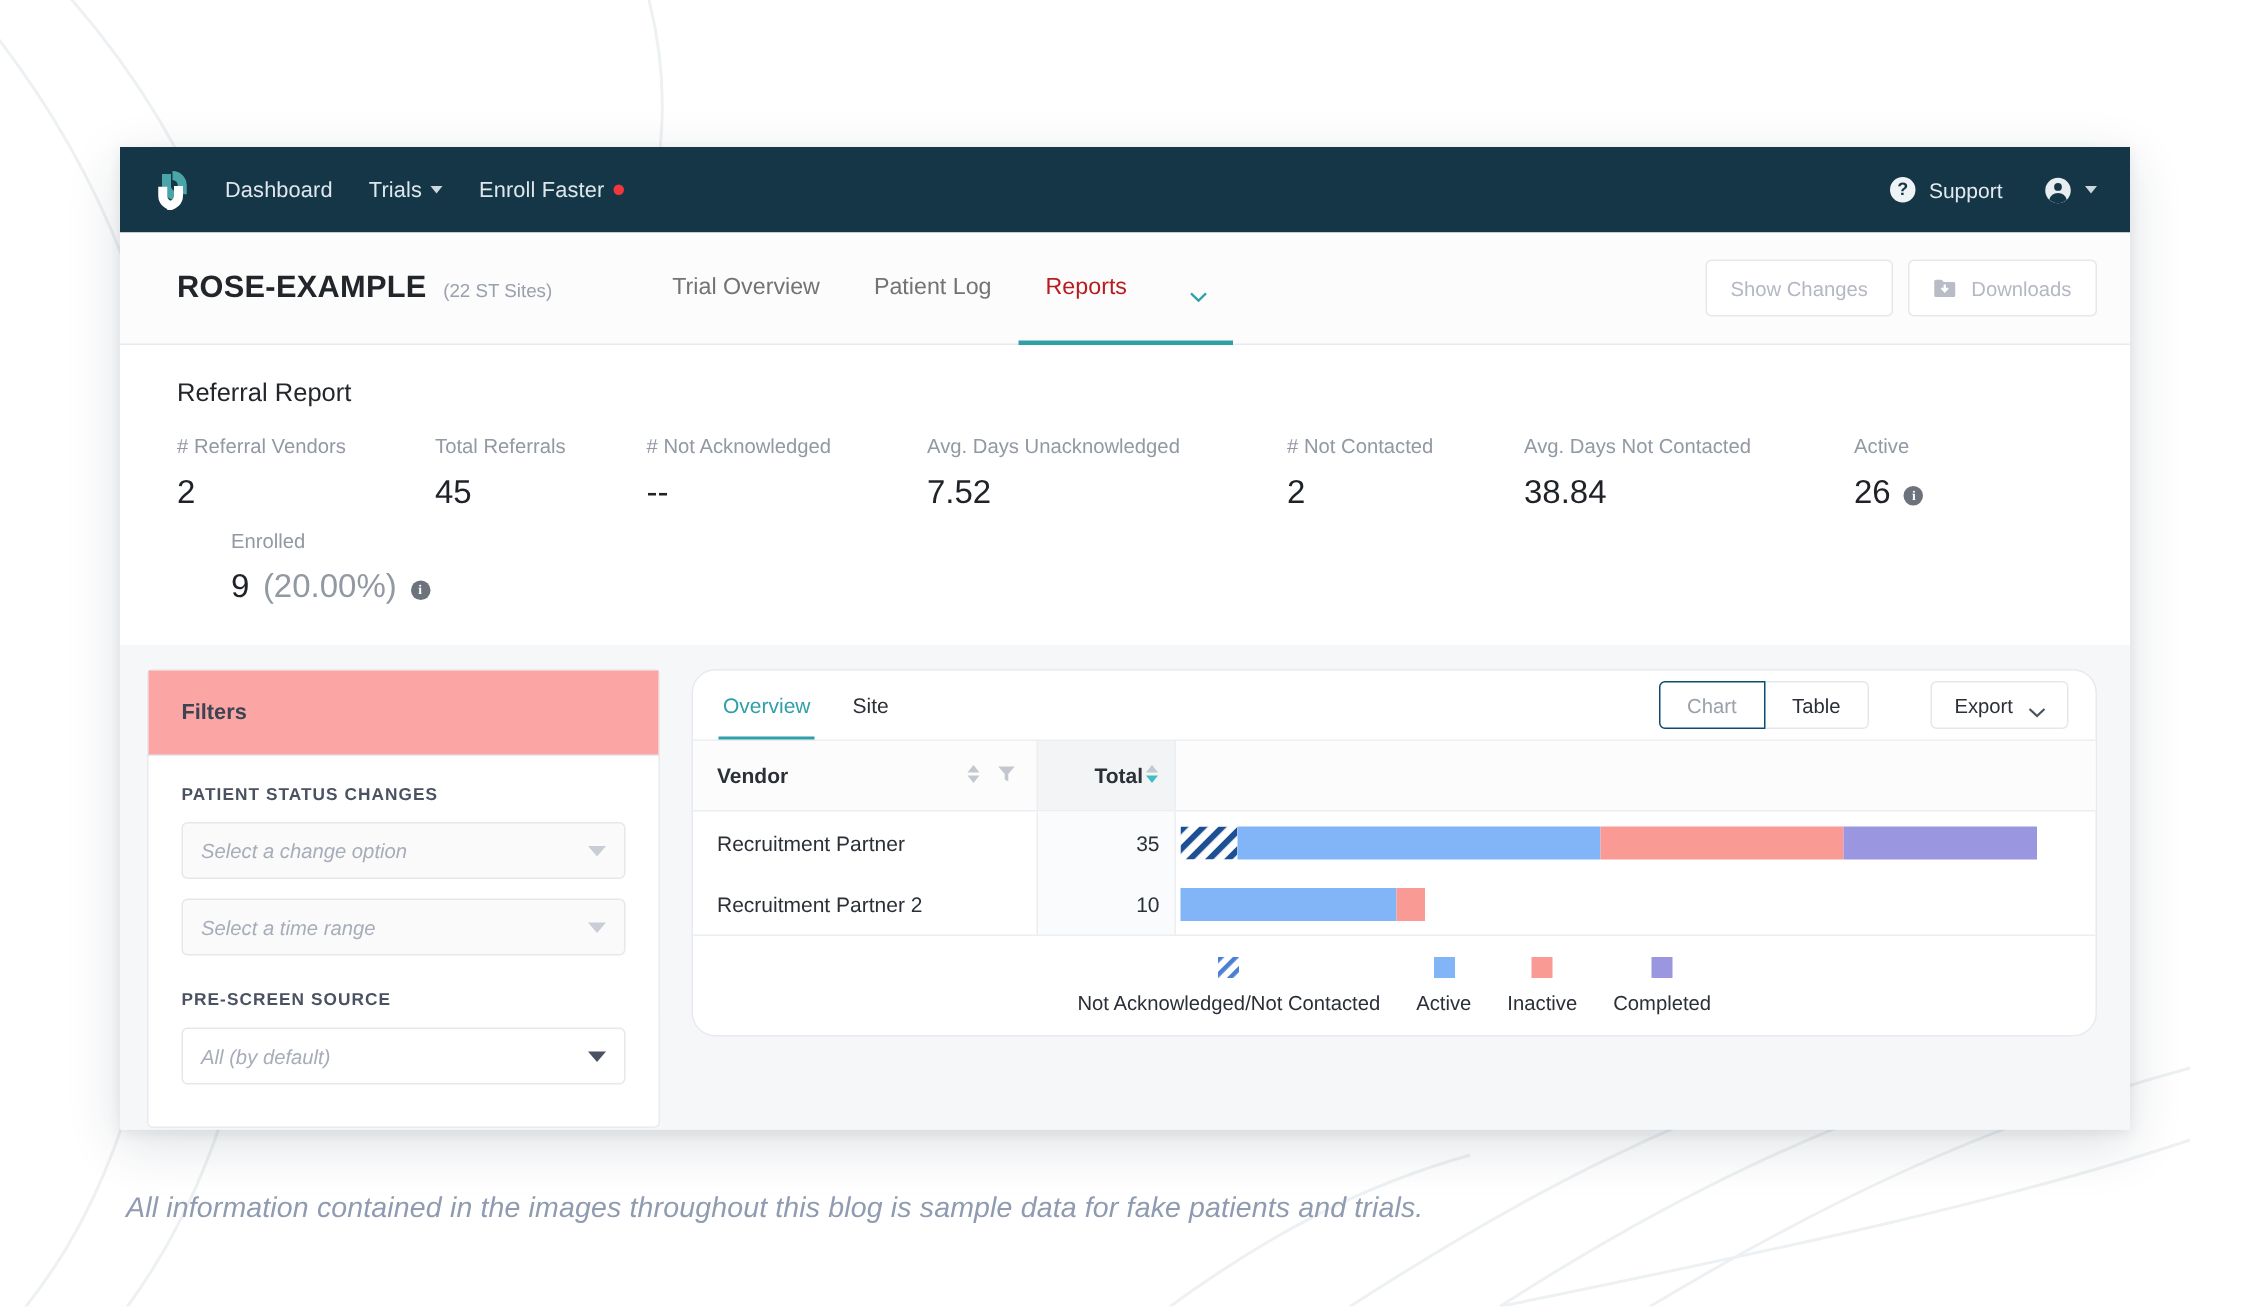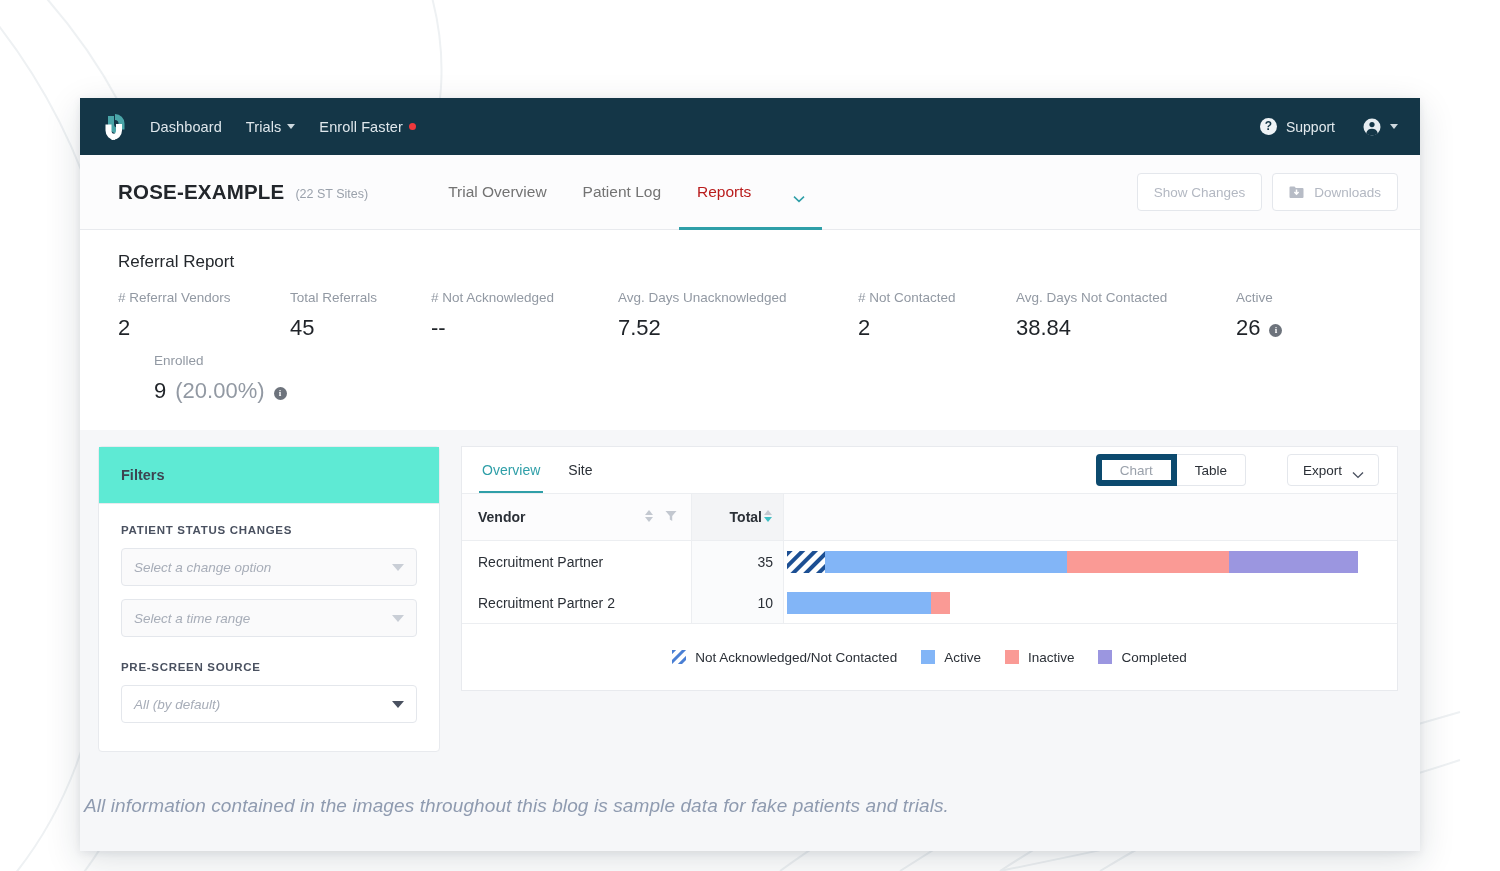--- a/index.html
+++ b/index.html
@@ -11,21 +11,21 @@
   }
   .page { position: relative; width: 1500px; height: 871px; background: #fff; }
 
   
   .bg-deco { position: absolute; inset: 0; pointer-events: none; z-index: 0; }
 
   
   .app-window {
     position: absolute;
     left: 80px; top: 98px;
-    width: 1340px; height: 753px;
+    width: 1340px; height: 655px;
     background: #ffffff;
     box-shadow: 0 10px 34px rgba(20,40,60,.14), 0 2px 8px rgba(20,40,60,.08);
     z-index: 2;
     overflow: hidden;
   }
 
   
   .topnav {
     height: 57px; background: #143647;
     display: flex; align-items: center;
@@ -94,63 +94,63 @@
   .enrolled-row { margin-top: 12px; padding-left: 36px; }
 
   
   .lower { background: #f6f7f9; padding: 16px 22px 0 18px; display: flex; gap: 21px; height: 100%; }
 
   .filters-card {
     width: 342px; flex: none; background: #fff; border: 1px solid #e8eaee; border-radius: 4px;
     height: 306px;
   }
   .filters-head {
-    height: 57px; background: #5eead4; border-bottom: 1px solid #e8eaee;
+    height: 57px; background: #fca5a5; border-bottom: 1px solid #e8eaee;
     display: flex; align-items: center; padding: 0 22px;
     font-size: 14.5px; font-weight: bold; color: #3d4451;
   }
   .filters-body { padding: 20px 22px; }
   .filter-group-label {
     font-size: 11.5px; font-weight: bold; letter-spacing: .7px; color: #4a5160; margin-bottom: 12px;
   }
   .select {
     height: 38px; border: 1px solid #e4e7ec; border-radius: 4px;
     display: flex; align-items: center; padding: 0 12px;
     font-size: 13.5px; font-style: italic; color: #a7adb8; margin-bottom: 13px; cursor: pointer;
     background: #fff;
   }
   .select.disabled { background: #fafafb; cursor: default; }
   .select .tri { margin-left: auto; width: 0; height: 0;
     border-left: 6px solid transparent; border-right: 6px solid transparent; border-top: 7px solid #c9ced6; }
   .select.enabled .tri { border-top-color: #4a5160; }
   .filter-group-label.second { margin-top: 24px; }
 
   .chart-card {
-    flex: 1; background: #fff; border: 1px solid #e8eaee; border-radius: 0; height: 245px;
+    flex: 1; background: #fff; border: 1px solid #e8eaee; border-radius: 16px; height: 245px;
     display: flex; flex-direction: column;
   }
   .chart-toolbar {
     height: 47px; display: flex; align-items: stretch; padding-left: 17px; padding-right: 18px;
     border-bottom: 1px solid #eceef1;
   }
   .ctab {
     font-size: 14px; color: #2b3037; display: flex; align-items: center; padding: 0 3px;
     margin-right: 22px; cursor: pointer; position: relative;
   }
   .ctab.active { color: #2f9fa8; }
   .ctab.active::after { content: ""; position: absolute; left: 0; right: 0; bottom: 0; height: 2.5px; background: #2f9fa8; }
   .toolbar-right { margin-left: auto; display: flex; align-items: center; gap: 12px; }
   .seg { display: flex; }
   .seg-btn {
     height: 32px; padding: 0 18px; font-size: 13.5px; display: flex; align-items: center;
     border: 1px solid #e4e7ec; background: #fff; color: #2b3037; cursor: pointer;
   }
   .seg-btn:first-child { border-radius: 4px 0 0 4px; }
   .seg-btn:last-child { border-radius: 0 4px 4px 0; border-left: none; }
-  .seg-btn.active { border: 6px solid #0c4a6e; color: #9aa1ab; z-index: 1; }
+  .seg-btn.active { border: 1px solid #0c4a6e; color: #9aa1ab; z-index: 1; }
   .btn-export {
     height: 32px; padding: 0 15px; font-size: 13.5px; border: 1px solid #e4e7ec; background: #fff;
     border-radius: 4px; color: #2b3037; display: flex; align-items: center; gap: 10px; cursor: pointer; margin-left: 29px;
   }
 
   .thead { display: flex; height: 47px; border-bottom: 1px solid #eceef1; background: #fcfcfd; }
   .th-vendor {
     width: 230px; flex: none; display: flex; align-items: center; padding: 0 14px 0 16px;
     font-size: 14px; font-weight: bold; color: #2b3037; border-right: 1px solid #eceef1;
   }
@@ -173,21 +173,21 @@
     border-right: 1px solid #eceef1;
   }
   .td-bar { flex: 1; height: 41px; display: flex; align-items: center; padding-left: 3px; }
   .bar { height: 22px; display: flex; }
   .seg-fill { height: 22px; }
 
   .legend {
     border-top: 1px solid #eceef1; flex: 1; display: flex; align-items: center;
     justify-content: center; gap: 24px;
   }
-  .leg-item { display: flex; align-items: center; gap: 9px; font-size: 13.5px; color: #2b3037; }
+  .leg-item { display: flex; align-items: center; gap: 9px; font-size: 13.5px; color: #2b3037; flex-direction: column; }
   .leg-swatch { width: 14px; height: 14px; flex: none; }
 
   .caption {
     position: absolute; left: 84px; top: 795px; font-size: 19px; font-style: italic;
     color: #8f9bb0; letter-spacing: .1px; z-index: 3; white-space: nowrap;
   }
 </style>
 </head>
 <body>
 

